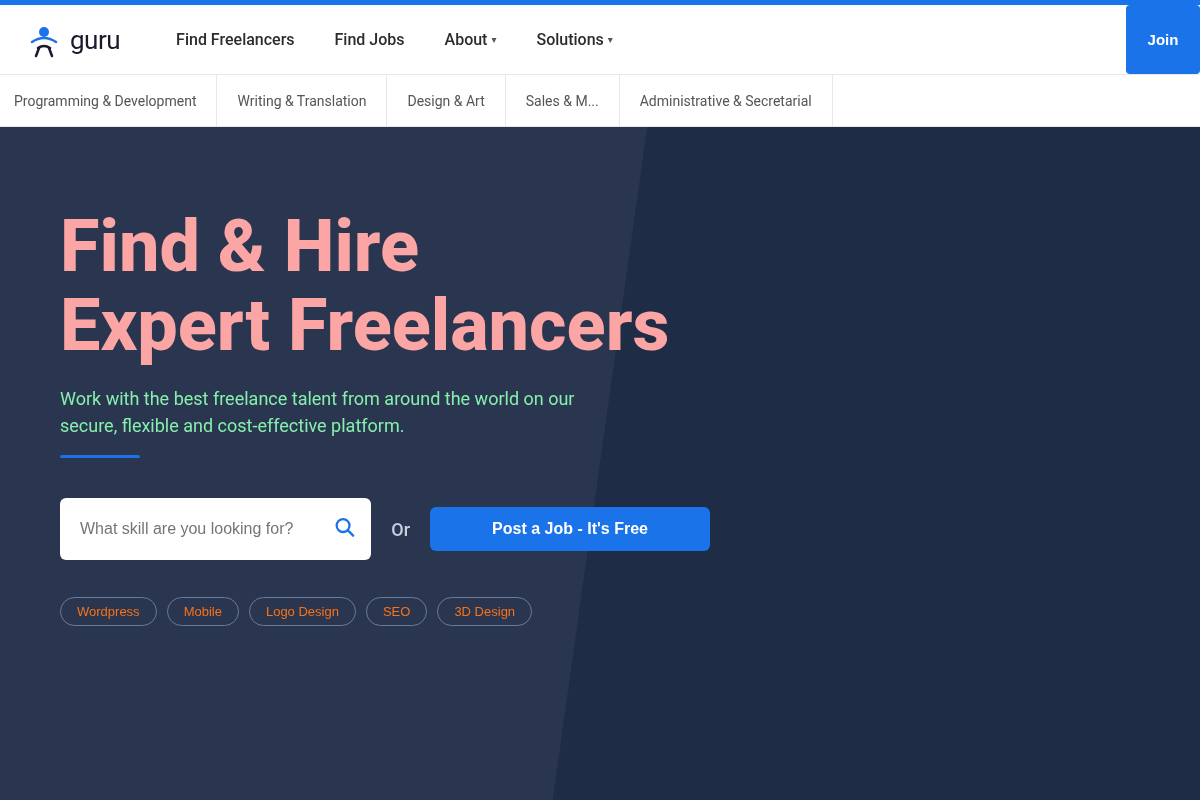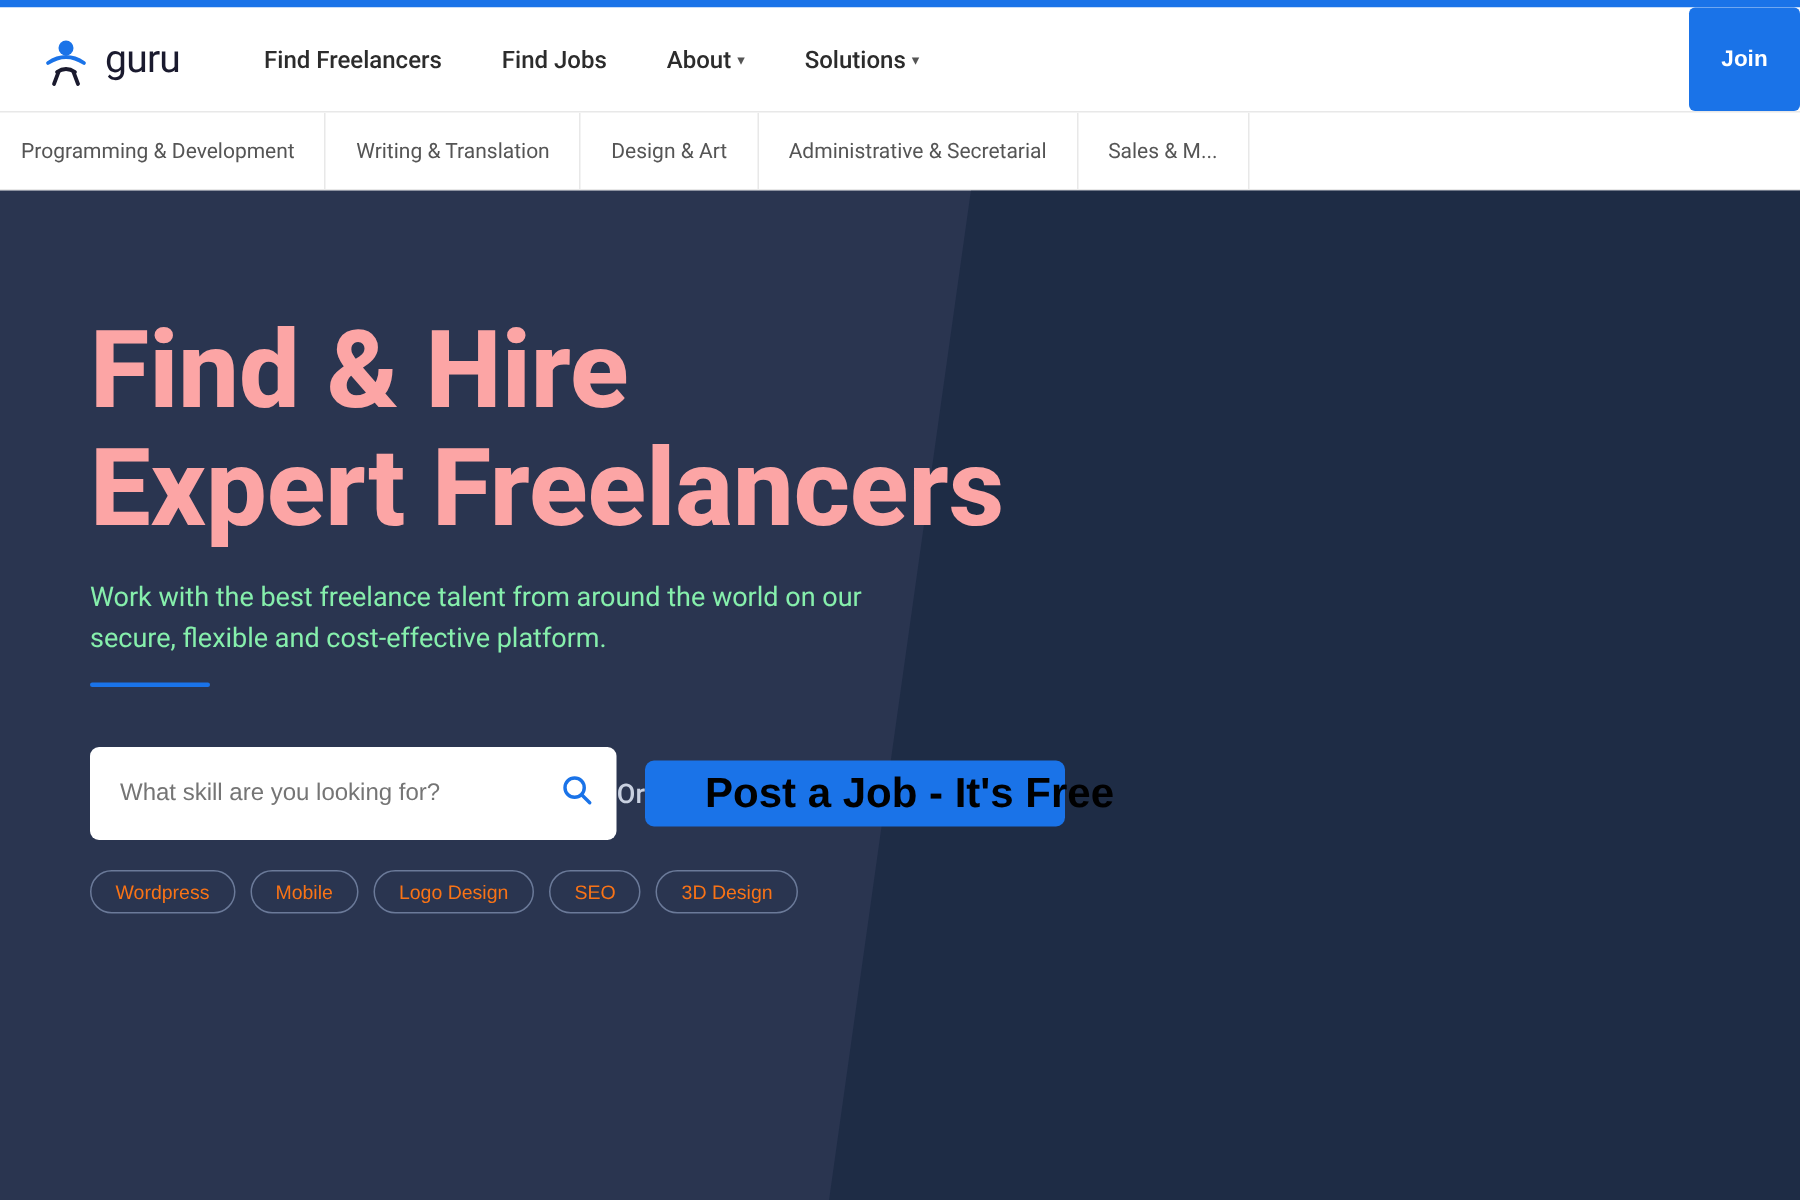--- a/index.html
+++ b/index.html
@@ -179,21 +179,22 @@
       height: 3px;
       background: #1a73e8;
       margin-bottom: 40px;
       border-radius: 2px;
     }
 
     
     .search-area {
       display: flex;
       align-items: center;
-      margin-bottom: 20px;
+      gap: 20px;
+      margin-bottom: 37px;
     }
 
     .search-input-wrapper {
       position: relative;
       width: 480px;
     }
 
     .search-input {
       width: 100%;
       height: 62px;
@@ -219,26 +220,26 @@
     }
 
     .search-or {
       font-size: 18px;
       color: #c8d0e0;
       font-weight: 500;
     }
 
     .post-job-btn {
       background: #1a73e8;
-      color: #000000;
+      color: #ffffff;
       border: none;
       padding: 0 40px;
       height: 44px;
       border-radius: 6px;
-      font-size: 28px;
+      font-size: 16px;
       font-weight: 700;
       cursor: pointer;
       white-space: nowrap;
       min-width: 280px;
     }
 
     
     .tag-pills {
       display: flex;
       gap: 10px;
@@ -302,22 +303,22 @@
     </div>
   </nav>
 
   <button class="header-cta">Join</button>
 </header>
 
 <nav class="category-nav">
   <div class="category-item">Programming &amp; Development</div>
   <div class="category-item">Writing &amp; Translation</div>
   <div class="category-item">Design &amp; Art</div>
+  <div class="category-item">Sales &amp; M...</div>
   <div class="category-item">Administrative &amp; Secretarial</div>
-  <div class="category-item">Sales &amp; M...</div>
 </nav>
 
 <section class="hero">
   <div class="hero-content">
     <h1 class="hero-title">
       <span>Find &amp; Hire</span><br>
       <span>Expert Freelancers</span>
     </h1>
 
     <p class="hero-subtitle">Work with the best freelance talent from around the world on our secure, flexible and cost-effective platform.</p>

